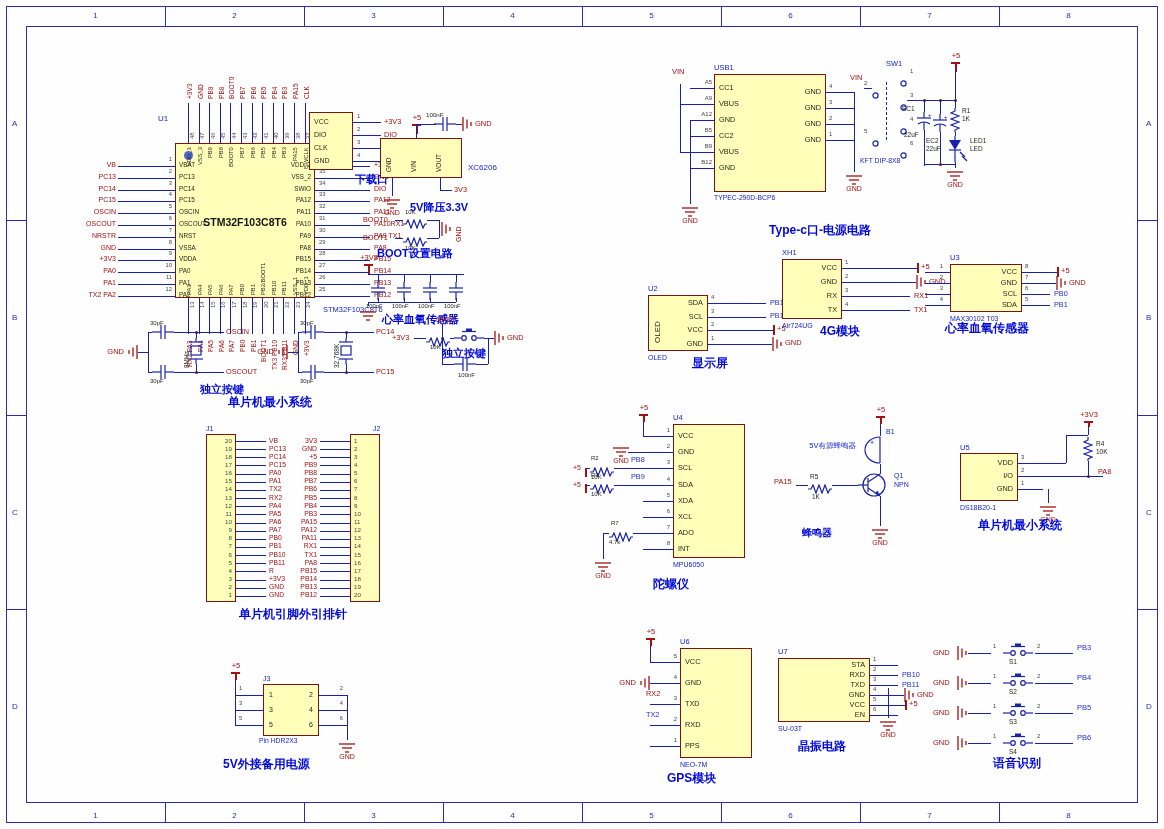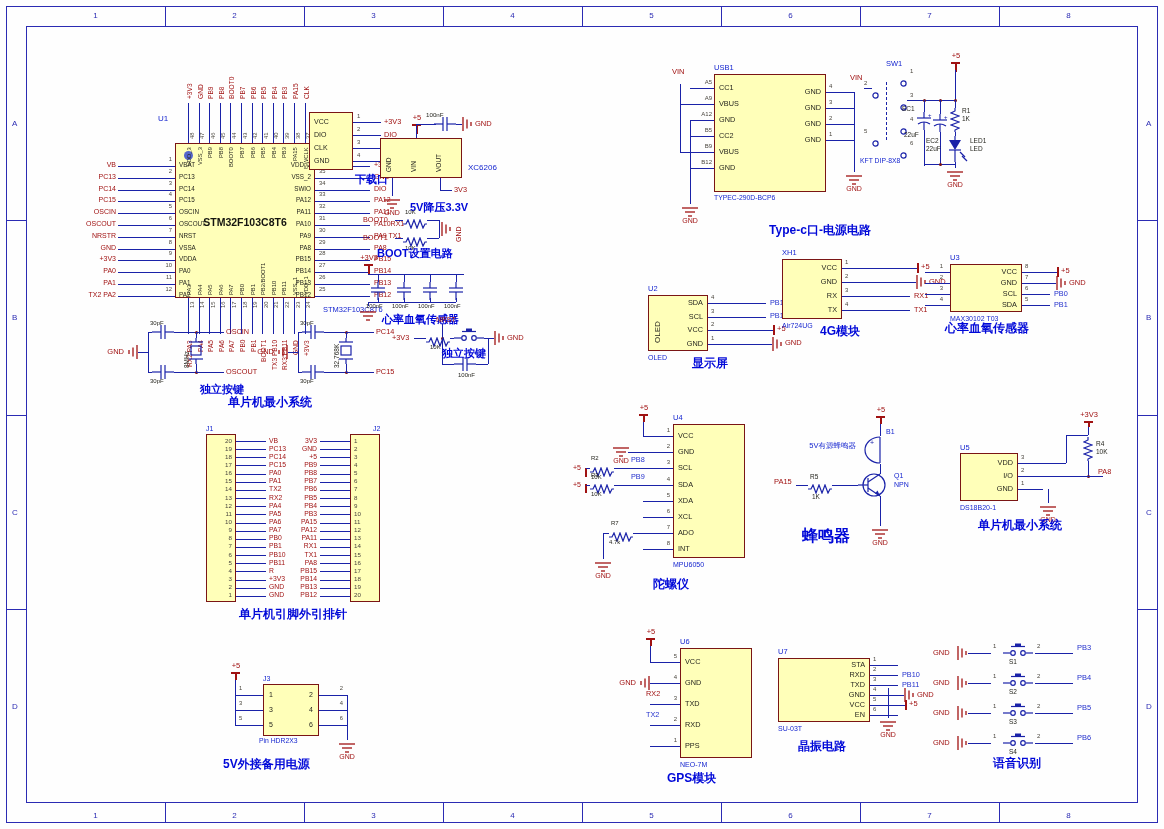--- a/index.html
+++ b/index.html
@@ -913,21 +913,21 @@
       <div class="w" style="left: 60px; top: 75px; width: 26px; height: 1px; background: rgb(26, 34, 168);"></div>
       <span class="t" style="left: 38px; top: 64px; font-size: 6.5px; color: rgb(38, 38, 31);">R5</span>
       <span class="t" style="left: 40px; top: 84px; font-size: 6.5px; color: rgb(38, 38, 31);">1K</span>
       <div class="w" style="left: 108px; top: 86px; width: 1px; height: 30px; background: rgb(26, 34, 168);"></div>
       <div style="position: absolute; left: 100px; top: 116px; width: 16px; height: 11px;"><svg width="16" height="11" viewBox="0 0 16 11">
           <line x1="0" y1="1" x2="16" y2="1" stroke="#A01212" stroke-width="1.3" fill="none"></line>
           <line x1="3" y1="5" x2="13" y2="5" stroke="#A01212" stroke-width="1.3" fill="none"></line>
           <line x1="6" y1="9" x2="10" y2="9" stroke="#A01212" stroke-width="1.3" fill="none"></line>
         </svg></div>
       <span class="t" style="left: 108px; top: 129px; font-size: 7px; color: rgb(160, 18, 18); transform: translateX(-50%);">GND</span>
-      <span class="t" style="left: 30px; top: 118px; font-size: 16px; color: rgb(0, 8, 216); font-weight: bold; text-align: center;">蜂鸣器</span>
+      <span class="t" style="left: 30px; top: 118px; font-size: 10px; color: rgb(0, 8, 216); font-weight: bold; text-align: center;">蜂鸣器</span>
     </div>
     <div class="blk" style="left: 948px; top: 415px; width: 168px; height: 122px;">
       <div class="w" style="left: 70px; top: 48px; width: 25px; height: 1px; background: rgb(26, 34, 168);"></div>
       <div class="w" style="left: 70px; top: 61px; width: 25px; height: 1px; background: rgb(26, 34, 168);"></div>
       <div class="w" style="left: 70px; top: 74px; width: 25px; height: 1px; background: rgb(26, 34, 168);"></div>
       <div class="box" style="left: 12px; top: 38px; width: 58px; height: 48px;"></div>
       <span class="t" style="left: 12px; top: 29px; font-size: 7.5px; color: rgb(21, 37, 207);">U5</span>
       <span class="t" style="left: 12px; top: 89px; font-size: 7px; color: rgb(21, 37, 207);">DS18B20-1</span>
       <span class="t" style="left: 65px; top: 44px; font-size: 7.3px; color: rgb(38, 38, 31); transform: translateX(-100%);">VDD</span>
       <span class="t" style="left: 73px; top: 39px; font-size: 6px; color: rgb(74, 70, 62);">3</span>

